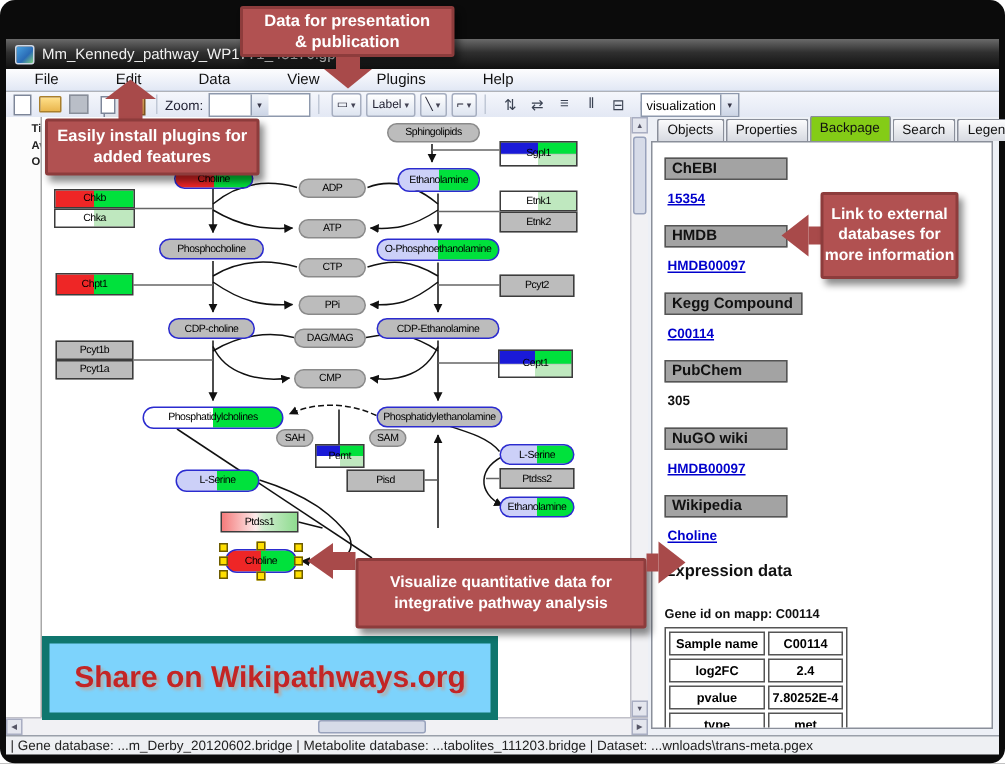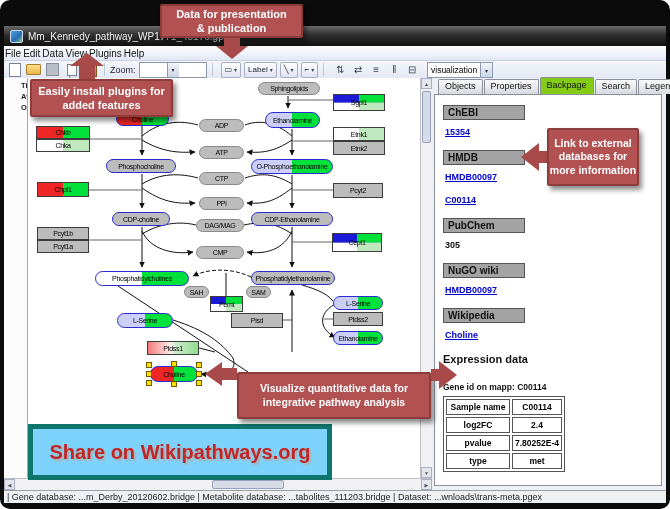--- a/index.html
+++ b/index.html
@@ -2,21 +2,21 @@
 <html><head>
 <meta charset="utf-8">
 <style>
   html,body{margin:0;padding:0;background:#fff;font-family:"Liberation Sans",sans-serif;}
   #frame{position:relative;width:670px;height:509px;background:#0b0b0b;border-radius:10px;overflow:hidden;}
   .abs{position:absolute;}
   
   #titlebar{left:4px;top:26px;width:662px;height:20px;background:linear-gradient(#6a6a6a,#2f2f2f 45%,#101010);display:flex;align-items:center;color:#f0f0f0;font-size:10px;}
   #appicon{width:11px;height:11px;margin:0 5px 0 6px;border-radius:2px;background:linear-gradient(135deg,#4aa3e0,#2a6bb5 60%,#7fd07f);border:1px solid #cfd8e6;}
   #menubar{left:4px;top:46px;width:662px;height:14px;background:linear-gradient(#fdfdfe,#e2e8f5);border-bottom:1px solid #c9d2e2;display:flex;align-items:center;font-size:10px;color:#111;}
-  .menu-item{padding:0 1px;height:100%;display:flex;align-items:center;text-align:center;}
+  .menu-item{padding:0 19px;height:100%;display:flex;align-items:center;text-align:center;}
   #toolbar{left:4px;top:61px;width:662px;height:17px;background:linear-gradient(#f5f7fc,#e3e8f4);border-bottom:1px solid #bfc8d8;display:flex;align-items:center;font-size:9px;}
   .tbtn{width:17px;height:15px;display:flex;align-items:center;justify-content:center;margin-left:2px;}
   .icon-page{width:10px;height:12px;background:#fff;border:1px solid #7d8699;}
   .icon-folder{width:13px;height:9px;background:linear-gradient(#ffe08a,#e9b64e);border:1px solid #a97f2b;border-radius:1px;}
   .icon-floppy{width:11px;height:11px;background:#b9bec7;border:1px solid #888e99;}
   .icon-copy{width:8px;height:10px;background:#fff;border:1px solid #7d8699;box-shadow:3px 2px 0 #dfe3ea,3px 2px 0 1px #7d8699;}
   .icon-paste{width:10px;height:12px;background:linear-gradient(#d8a05c,#b87f3c);border:1px solid #7c5420;}
   .vsep{width:1px;height:13px;background:#c0c8d6;margin:0 5px;}
   .combo{height:14px;background:#fff;border:1px solid #8e99ad;display:flex;align-items:center;font-size:9px;}
   .combo .val{flex:1;padding:0 3px;white-space:nowrap;overflow:hidden;}
@@ -243,20 +243,21 @@
       <span class="tab">Properties</span>
       <span class="tab active">Backpage</span>
       <span class="tab">Search</span>
       <span class="tab">Legend</span>
     </div>
     <div id="sb-content">
       <div class="db-header">ChEBI</div>
       <a class="db-link">15354</a>
       <div class="db-header">HMDB</div>
       <a class="db-link">HMDB00097</a>
+      <div class="db-header wide">Kegg Compound</div>
       <a class="db-link">C00114</a>
       <div class="db-header">PubChem</div>
       <span class="db-plain">305</span>
       <div class="db-header">NuGO wiki</div>
       <a class="db-link">HMDB00097</a>
       <div class="db-header">Wikipedia</div>
       <a class="db-link">Choline</a>
       <div id="expr-title">Expression data</div>
       <div id="geneid">Gene id on mapp: C00114</div>
       <div id="expr-table">

